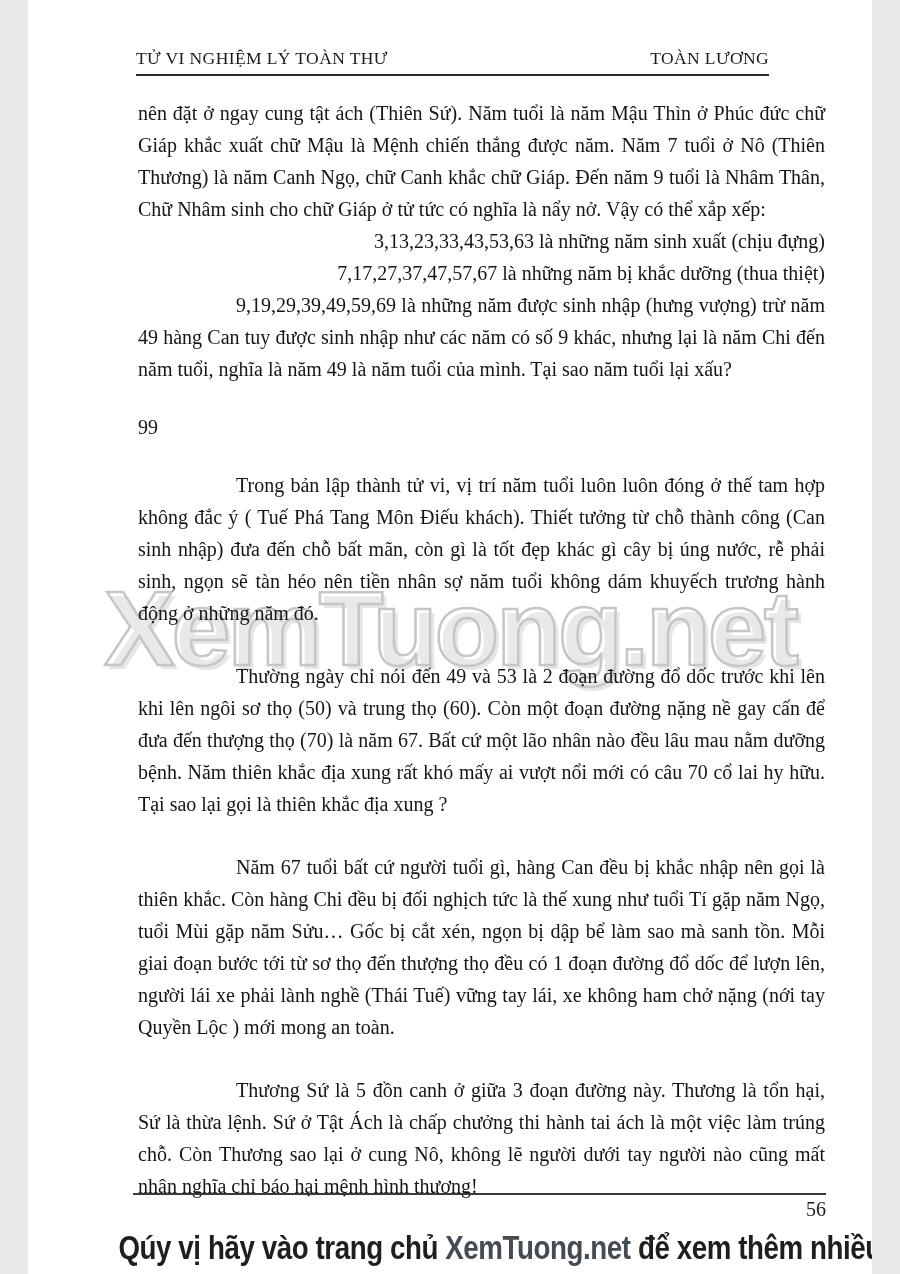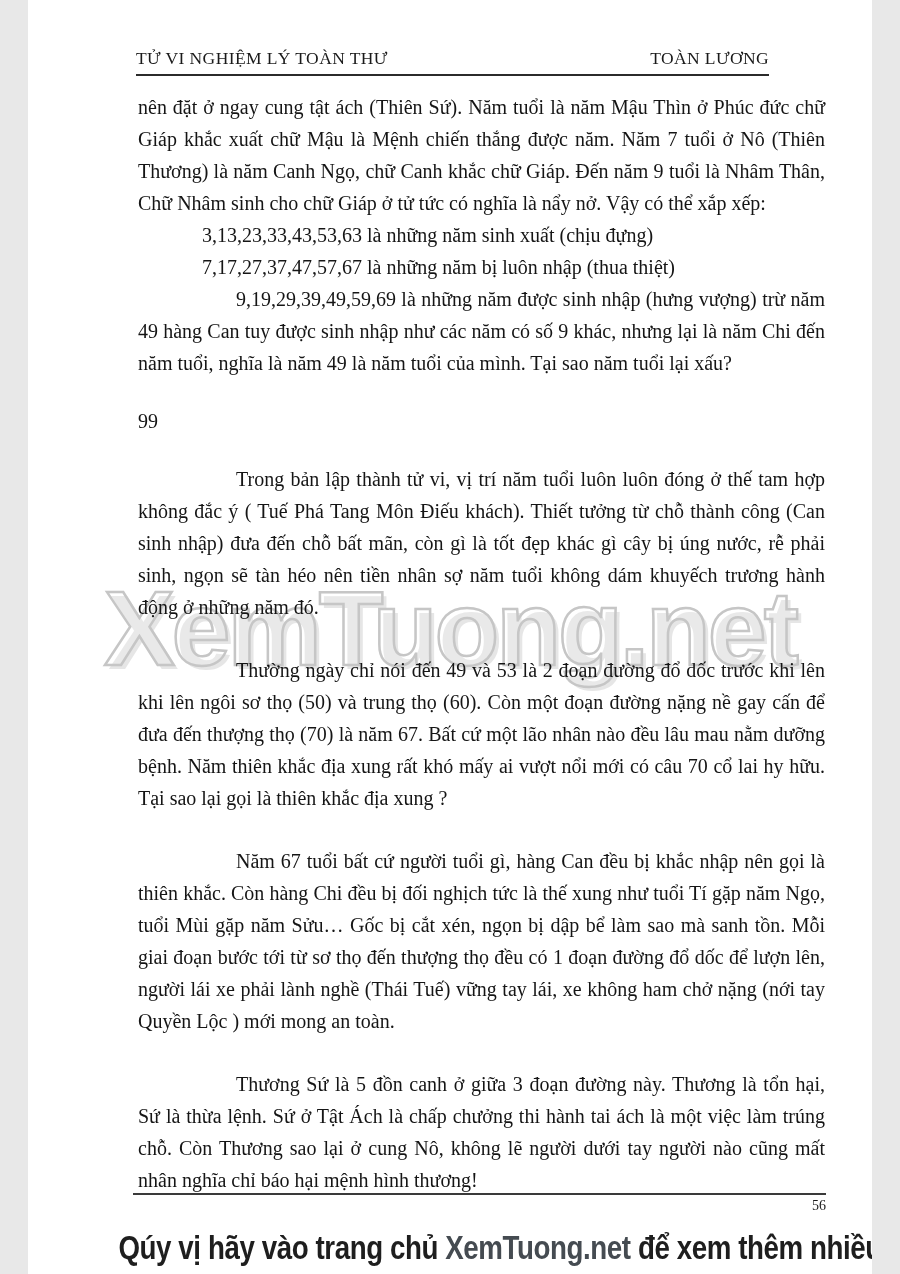--- a/index.html
+++ b/index.html
@@ -33,42 +33,42 @@
     font-size:106px; letter-spacing:-3px; white-space:nowrap;
     color:rgba(255,255,255,0.12);
     -webkit-text-stroke:2.5px #c6c6c6;
     text-shadow:4px 4px 0 rgba(205,205,205,0.5);
     z-index:0;
     pointer-events:none;
   }
 
   
   .content {
-    position:absolute; top:91px; left:110px; width:687px;
+    position:absolute; top:97px; left:110px; width:687px;
     font-size:20px; line-height:32px;
     text-align:justify;
     z-index:1;
   }
   .content p { margin:0; }
   .indent { text-indent:98px; }
-  .list-block p { margin-left:64px; text-align:left; }
+  .list-block p { margin-left:64px; text-align:right; }
   .marker { margin-top:26px !important; margin-bottom:26px !important; text-align:left; }
   .para-gap { margin-top:31px !important; }
   .italic { }
 
   
   .footer-rule {
     position:absolute; top:1193px; left:105px; width:693px;
     border-top:2px solid #3a3a3a;
     z-index:1;
   }
   .page-number {
     position:absolute; top:1198px; left:105px; width:693px;
     text-align:right;
-    font-size:14px; color:#1a1a1a;
+    font-size:20px; color:#1a1a1a;
     z-index:1;
   }
   .banner {
     position:absolute; top:1226px; left:0; width:900px;
     text-align:center;
     z-index:1;
   }
   .banner-inner {
     display:inline-block;
     transform:scaleX(0.84);
@@ -92,21 +92,21 @@
     <span>TOÀN LƯƠNG</span>
   </div>
 
   <div class="watermark">XemTuong.net</div>
 
   <div class="content">
     <p>nên đặt ở ngay  cung tật ách (Thiên Sứ). Năm tuổi là năm Mậu Thìn ở Phúc đức chữ Giáp khắc xuất chữ Mậu là Mệnh chiến thắng được năm. Năm 7 tuổi ở Nô (Thiên Thương) là năm Canh Ngọ, chữ Canh khắc chữ Giáp. Đến năm 9 tuổi là Nhâm Thân, Chữ Nhâm sinh cho chữ Giáp ở tử tức có nghĩa là nẩy nở. Vậy có thể xắp xếp:</p>
 
     <div class="list-block">
       <p>3,13,23,33,43,53,63 là những năm sinh xuất (chịu đựng)</p>
-      <p>7,17,27,37,47,57,67 là những năm bị luôn nhập (thua thiệt)</p>
+      <p>7,17,27,37,47,57,67 là những năm bị khắc dưỡng (thua thiệt)</p>
     </div>
 
     <p class="indent">9,19,29,39,49,59,69 là những năm được sinh nhập (hưng vượng) trừ năm 49 hàng Can tuy được sinh nhập như các năm có số 9 khác, nhưng lại là năm Chi đến năm tuổi, nghĩa là năm 49 là năm tuổi của mình. Tại sao năm tuổi lại xấu?</p>
 
     <p class="marker">99</p>
 
     <p class="indent">Trong bản lập thành tử vi, vị trí năm tuổi luôn luôn đóng ở thế tam hợp không đắc ý ( Tuế Phá Tang Môn Điếu khách). Thiết tưởng từ chỗ thành công (Can sinh nhập) đưa đến chỗ bất mãn, còn gì là tốt đẹp khác gì cây bị úng nước, rễ phải sinh, ngọn sẽ tàn héo nên tiền nhân sợ năm tuổi không dám khuyếch trương hành động ở những năm đó.</p>
 
     <p class="indent para-gap"><span>Thường ngày chỉ nói đến 49 và 53 là 2 đoạn đường đổ dốc trước khi lên khi lên ngôi sơ thọ (50) và trung thọ (60). Còn một đoạn đường nặng nề gay cấn để đưa đến thượng thọ (70) là năm 67. Bất cứ một lão nhân nào đều lâu mau nằm dưỡng bệnh. Năm thiên khắc địa xung rất khó mấy ai vượt nổi mới có câu 70 cổ lai hy hữu. </span><span class="italic">Tại sao lại gọi là thiên khắc địa xung ?</span></p>
 

